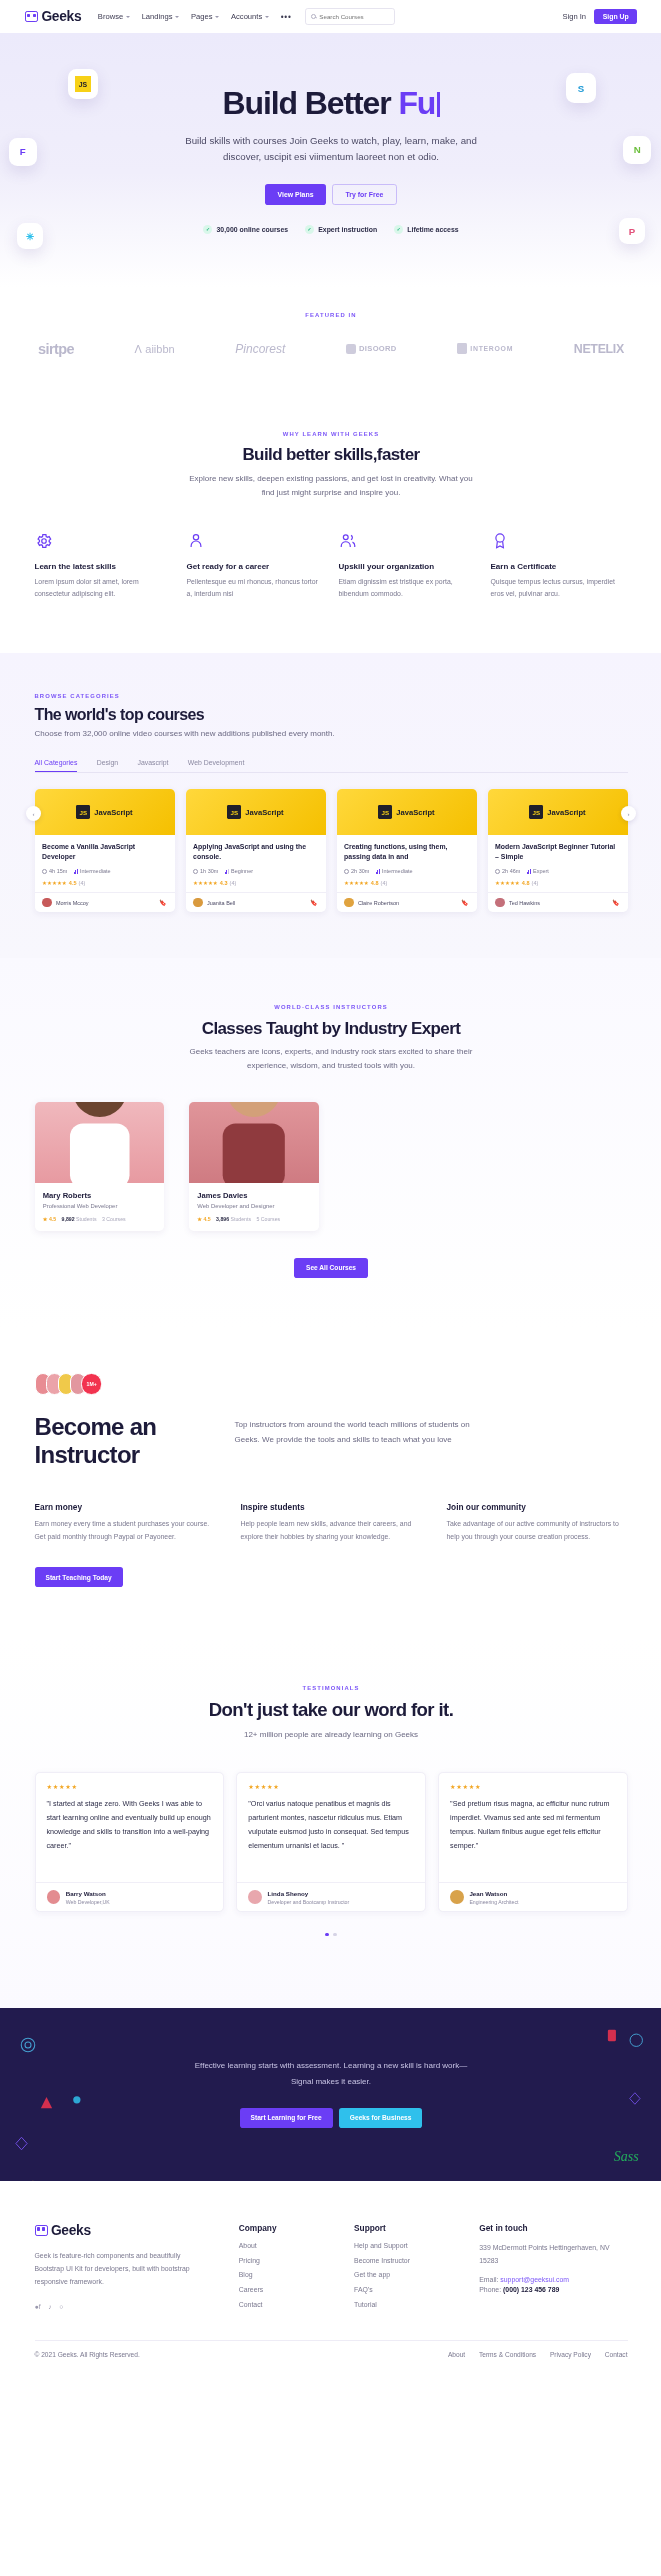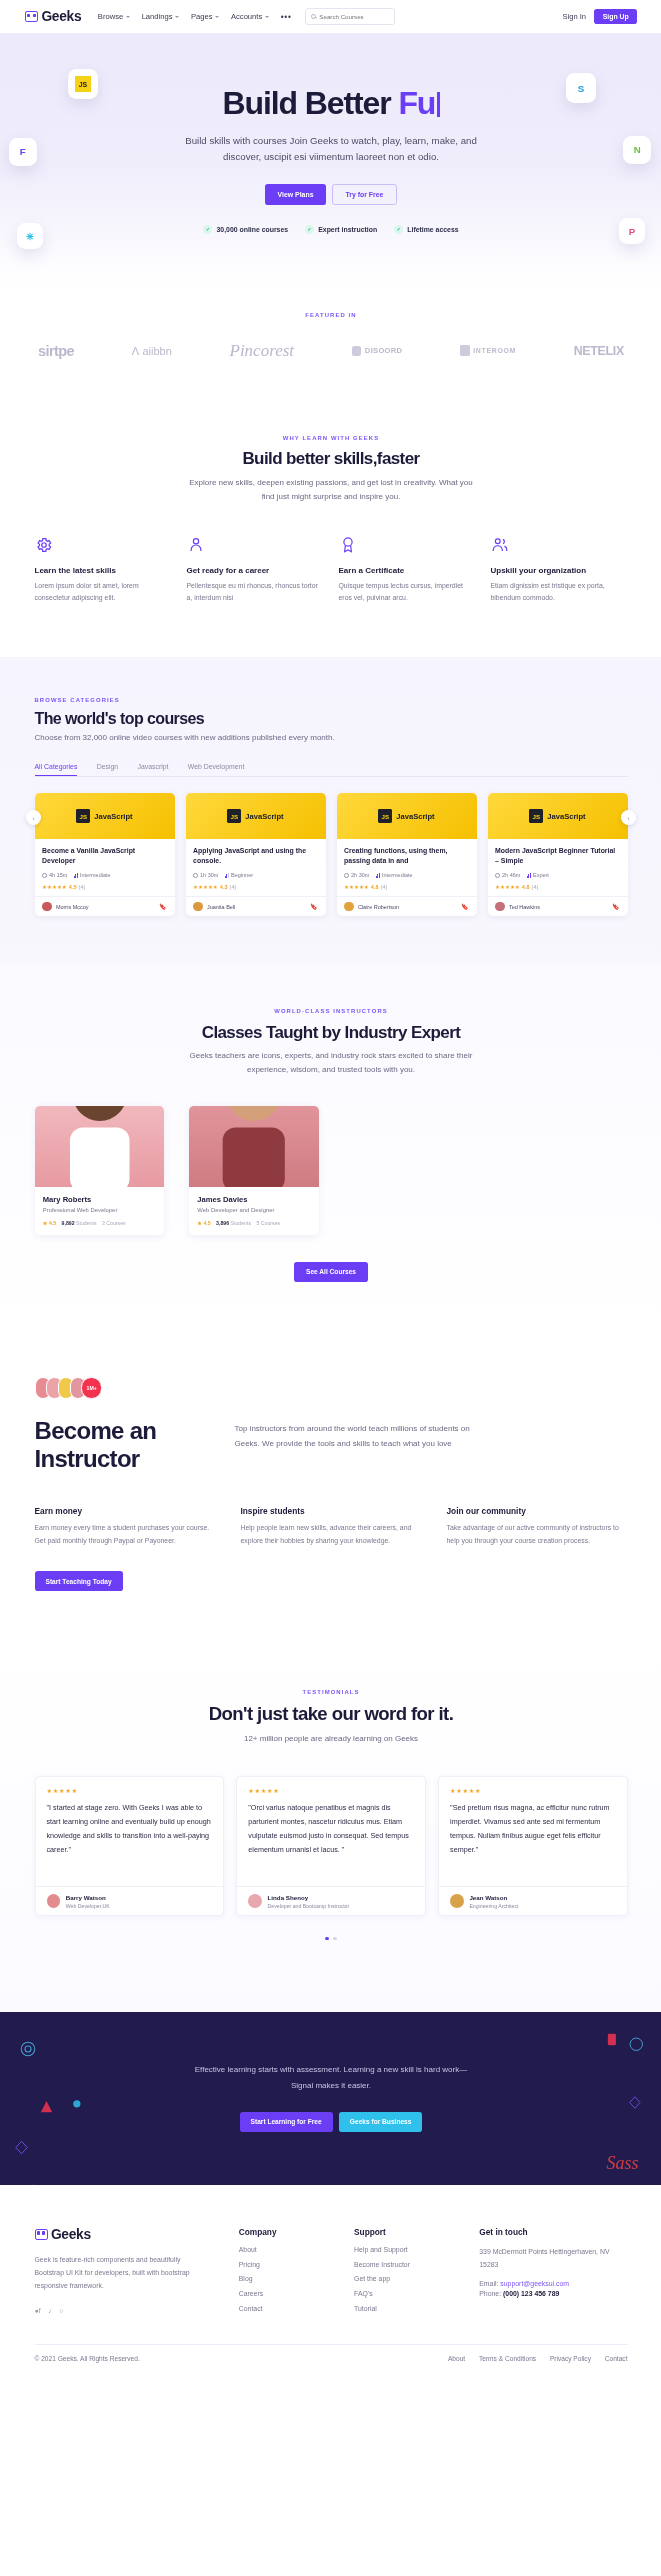--- a/index.html
+++ b/index.html
@@ -55,21 +55,21 @@
   .f-pen { right:17px; top:185px; width:26px;height:26px;}
   .f-lbl{font-size:9.7px;font-weight:bold;}
 
   
   .featured { padding:25px 0 30px; background:#fff;}
   .eyebrow { text-align:center; font-size:5.9px; font-weight:bold; letter-spacing:1.1px; color:#7b55f7; text-transform:uppercase;}
   .brands { display:flex; justify-content:space-between; align-items:center; margin-top:23.4px; padding:0 38px;}
   .brand { color:#aeacc4; opacity:.85; display:flex; align-items:center; gap:3.4px;}
   .b-sirtpe{font-size:14.5px;font-weight:bold;letter-spacing:-0.6px;}
   .b-aibbn{font-size:11px;}
-  .b-pin{font-family:Liberation Serif, serif;font-style:italic;font-size:17px;}
+  .b-pin{font-family:Liberation Sans, sans-serif;font-style:italic;font-size:12px;}
   .b-dis{font-size:7.6px;font-weight:bold;letter-spacing:0.3px;}
   .b-dis .sq{width:9.7px;height:9.7px;background:#c6c4d6;border-radius:2.1px;display:inline-block;}
   .b-int{font-size:6.9px;font-weight:600;letter-spacing:0.7px;}
   .b-int .bar{width:9.7px;height:11px;background:#c6c4d6;border-radius:1.4px;display:inline-block;}
   .b-net{font-size:12.4px;font-weight:bold;letter-spacing:-0.3px;}
 
   
   .why { padding:34px 0 43px; background:#fff; }
   .sec-h2 { text-align:center; font-size:17px; font-weight:bold; letter-spacing:-0.6px; color:#1d1b3a; margin-top:8.3px;}
   .sec-sub { text-align:center; font-size:8px; line-height:1.75; color:#6b6983; max-width:286px; margin:6.9px auto 0;}
@@ -303,34 +303,34 @@
       <div>
         <div class="why-ic"><svg width="18" height="18" viewBox="0 0 24 24" fill="none" stroke="#6b3df5" stroke-width="1.6">
               <circle cx="12" cy="7" r="3.5"></circle>
               <path d="M5.5 20v-1.5a6.5 6.5 0 0 1 13 0V20"></path>
             </svg></div>
         <div class="why-t">Get ready for a career</div>
         <div class="why-d">Pellentesque eu mi rhoncus, rhoncus tortor a, interdum nisi</div>
       </div>
       <div>
         <div class="why-ic"><svg width="18" height="18" viewBox="0 0 24 24" fill="none" stroke="#6b3df5" stroke-width="1.6">
-              <circle cx="12" cy="8" r="5.5"></circle>
-              <path d="M8.5 12.5L7.5 21l4.5-2.5 4.5 2.5-1-8.5"></path>
-            </svg></div>
-        <div class="why-t">Earn a Certificate</div>
-        <div class="why-d">Quisque tempus lectus cursus, imperdiet eros vel, pulvinar arcu.</div>
-      </div>
-      <div>
-        <div class="why-ic"><svg width="18" height="18" viewBox="0 0 24 24" fill="none" stroke="#6b3df5" stroke-width="1.6">
               <circle cx="9" cy="7" r="3.2"></circle>
               <path d="M3 20v-1.3A6 6 0 0 1 9 13a6 6 0 0 1 6 5.7V20"></path>
               <path d="M16 4.5a3.2 3.2 0 0 1 0 5.8M18 13.5a5 5 0 0 1 3 4.6V20"></path>
             </svg></div>
         <div class="why-t">Upskill your organization</div>
         <div class="why-d">Etiam dignissim est tristique ex porta, bibendum commodo.</div>
+      </div>
+      <div>
+        <div class="why-ic"><svg width="18" height="18" viewBox="0 0 24 24" fill="none" stroke="#6b3df5" stroke-width="1.6">
+              <circle cx="12" cy="8" r="5.5"></circle>
+              <path d="M8.5 12.5L7.5 21l4.5-2.5 4.5 2.5-1-8.5"></path>
+            </svg></div>
+        <div class="why-t">Earn a Certificate</div>
+        <div class="why-d">Quisque tempus lectus cursus, imperdiet eros vel, pulvinar arcu.</div>
       </div>
     </div>
   </div>
 </div>
 
 <div class="courses">
   <div class="arrow l">‹</div>
   <div class="arrow r">›</div>
   <div class="wrap">
     <div class="lbl-left">BROWSE CATEGORIES</div>
@@ -641,21 +641,21 @@
     </svg>
   <svg class="deco" style="right:18px;top:23.4px" width="16.5" height="16.5" viewBox="0 0 24 24" fill="none" stroke="#4ab8e8" stroke-width="1.4">
       <circle cx="12" cy="12" r="9"></circle>
     </svg>
   <svg class="deco" style="right:43px;top:19.3px" width="13.8" height="15" viewBox="0 0 24 24" fill="#f2334f">
       <rect x="5" y="2" width="14" height="20" rx="2"></rect>
     </svg>
   <svg class="deco" style="right:20.7px;top:83px" width="13.8" height="15" viewBox="0 0 24 24" fill="none" stroke="#7b55f7" stroke-width="1.6">
       <path d="M12 2l9 10-9 10-9-10z"></path>
     </svg>
-  <div class="deco" style="right:23.4px;top:141px;color:#ef4444;font-family:'Liberation Serif',serif;font-style:italic;font-size:18px;">Sass</div>
+  <div class="deco" style="right:23.4px;top:141px;color:#22c55e;font-family:'Liberation Serif',serif;font-style:italic;font-size:14px;">Sass</div>
   <svg class="deco" style="right:30px;top:178px" width="15" height="15" viewBox="0 0 24 24" fill="none" stroke="#3cab73" stroke-width="2">
       <path d="M3 4l9 16 9-16"></path>
     </svg>
   <div class="wrap">
     <p>Effective learning starts with assessment. Learning a new skill is hard work—Signal makes it easier.</p>
     <div class="cta-btns">
       <button class="cta-b1">Start Learning for Free</button>
       <button class="cta-b2">Geeks for Business</button>
     </div>
   </div>

